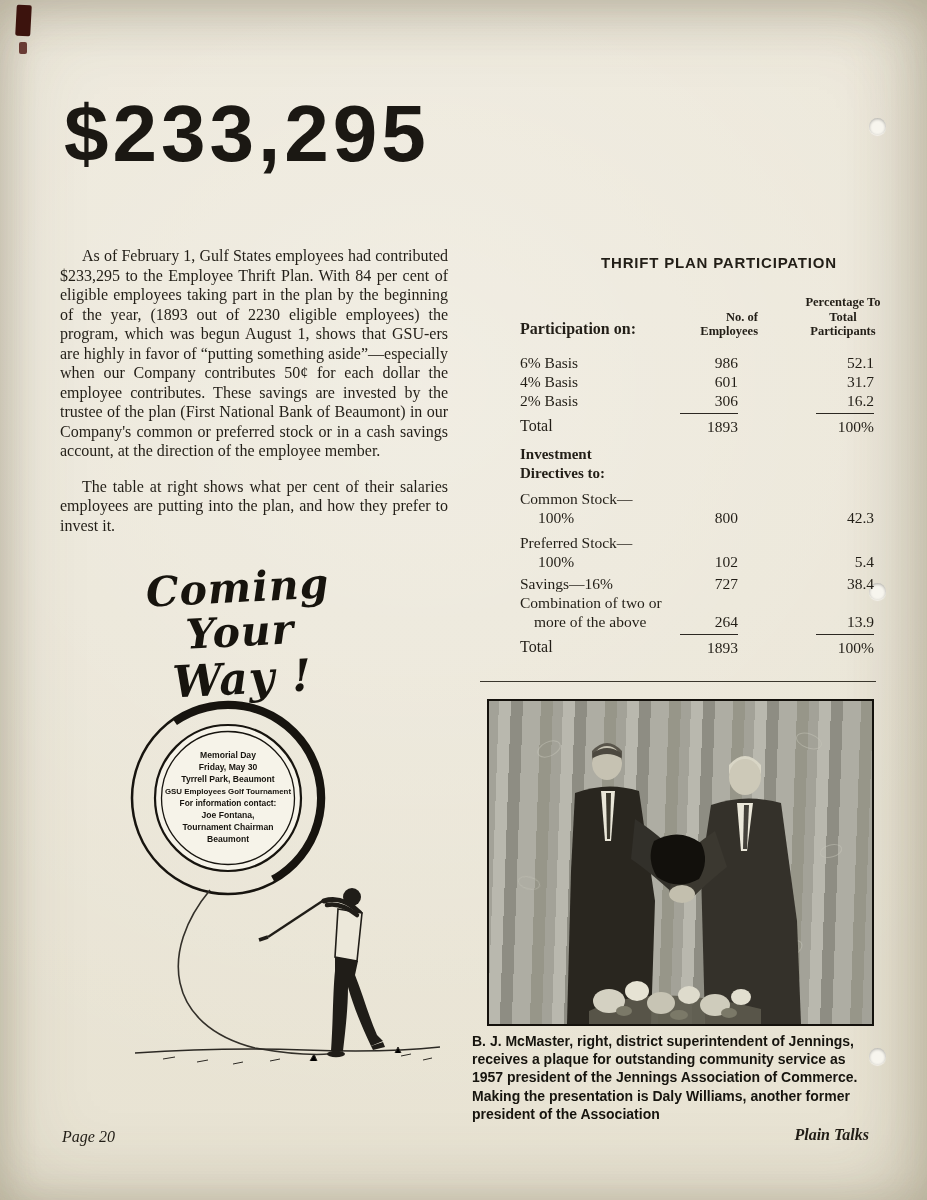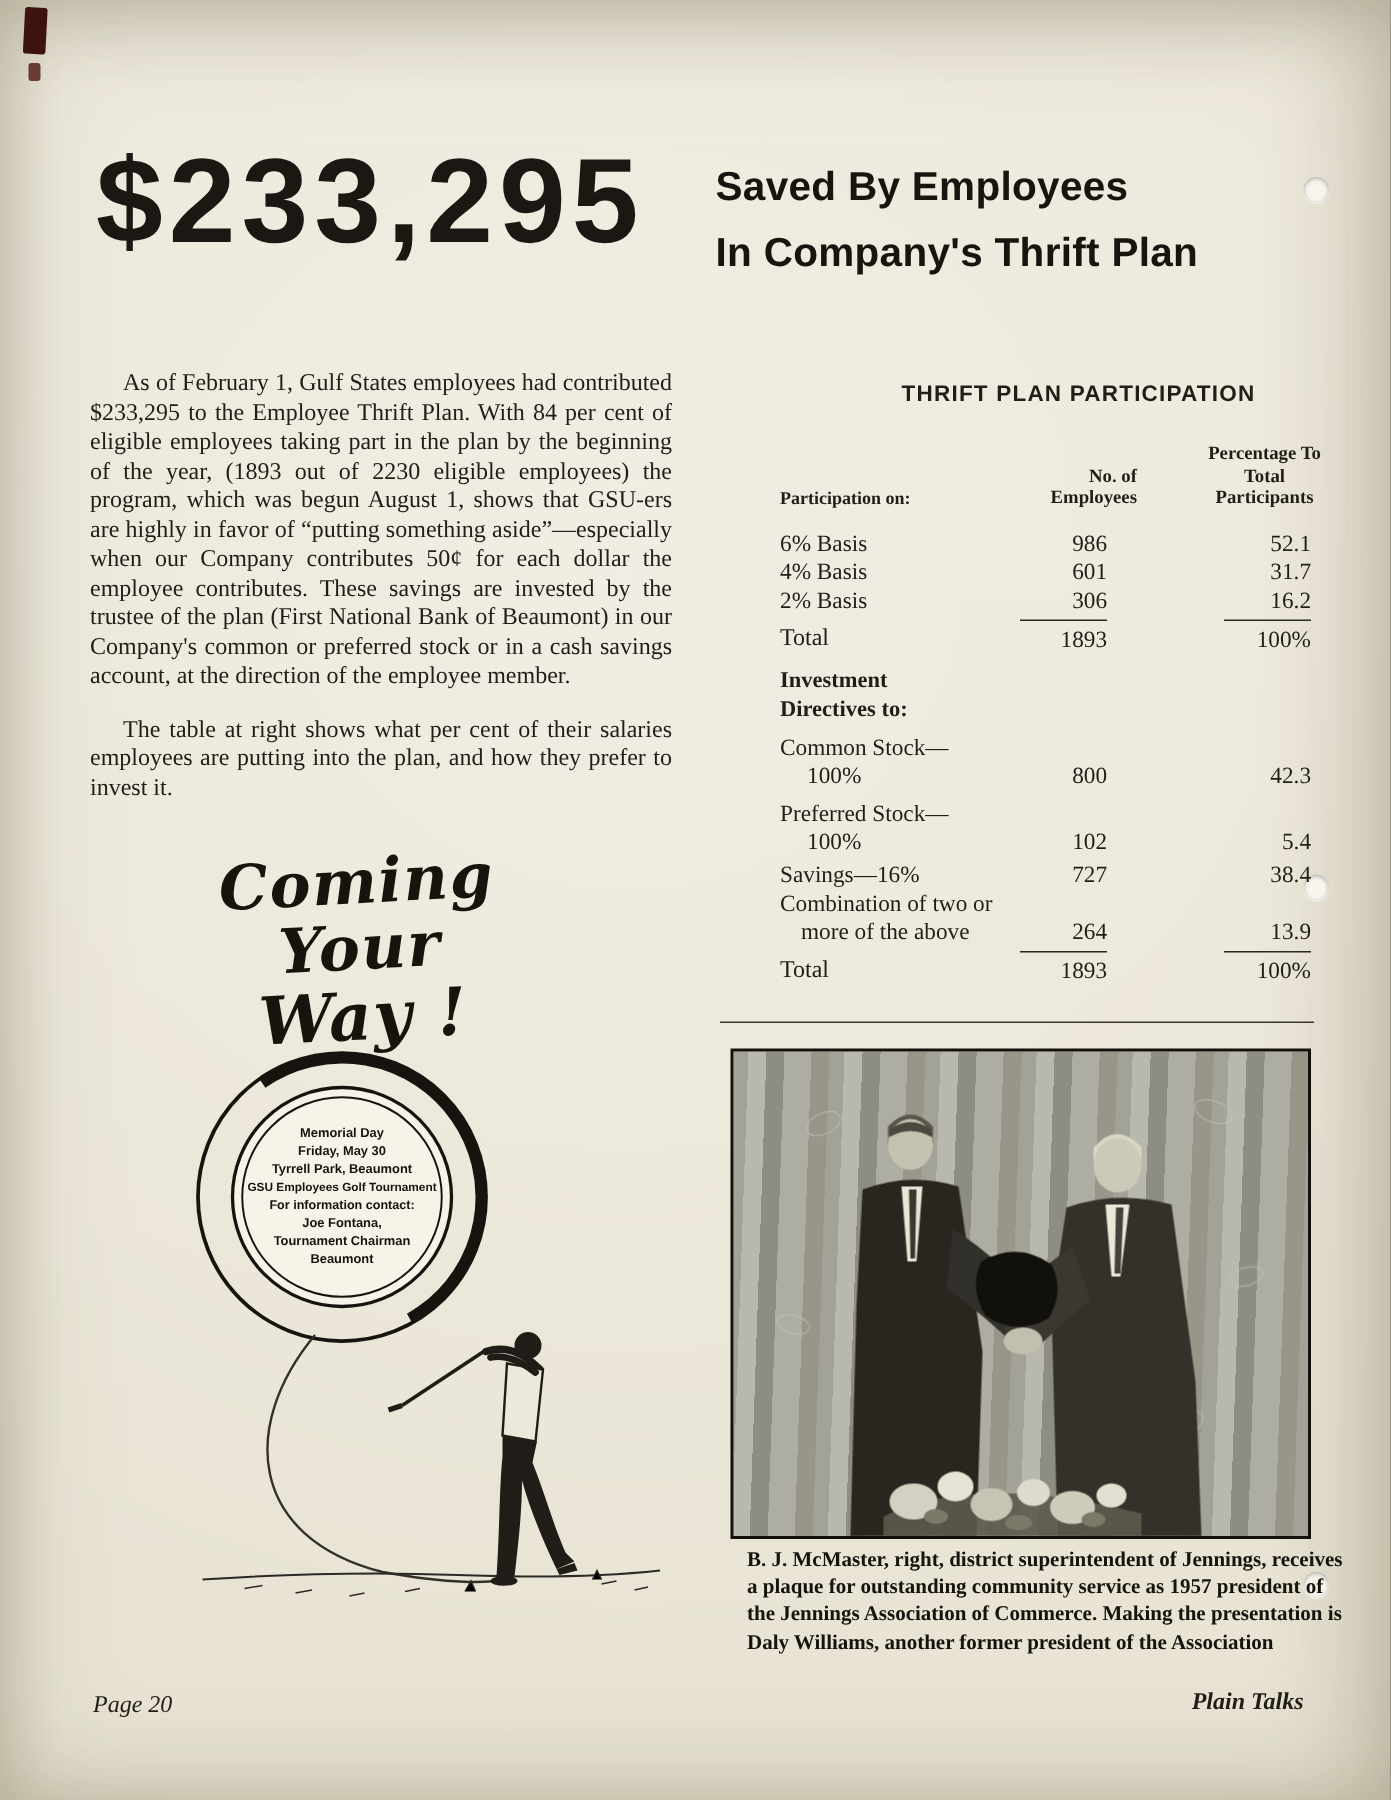--- a/index.html
+++ b/index.html
@@ -31,21 +31,21 @@
   
   .article{position:absolute;left:60px;top:246px;width:388px;font-size:16px;line-height:1.22;
            text-align:justify;color:#221e17;}
   .article p{margin:0 0 16px;text-indent:22px;}
 
   
   .table-wrap{position:absolute;left:480px;top:254px;width:398px;color:#221e17;margin-left:40px;}
   .table-title{text-align:center;font-family:"Liberation Sans",sans-serif;font-weight:700;
                font-size:15px;letter-spacing:.8px;margin-bottom:24px;}
   .thead{position:relative;height:44px;margin-bottom:14px;font-weight:700;font-size:12.5px;line-height:1.18;}
-  .th1{position:absolute;left:0;bottom:0;font-size:12px;}
+  .th1{position:absolute;left:0;bottom:0;font-size:16px;}
   .th2{position:absolute;left:128px;width:110px;bottom:0;text-align:right;white-space:pre-line;}
   .th3{position:absolute;left:248px;width:150px;bottom:0;text-align:center;white-space:pre-line;}
   .trow{display:grid;grid-template-columns:170px 48px 140px;font-size:15.5px;line-height:19px;}
   .trow .c2{text-align:right;}
   .trow .c3{text-align:right;padding-right:4px;}
   .twoline{align-items:end;}
   .twoline .l1,.twoline .l2{display:block;}
   .twoline .l2{margin-left:18px;}
   .r8 .l2{margin-left:14px;}
   .section-label{font-weight:700;white-space:pre-line;font-size:15px;line-height:19px;margin:9px 0 6px;}
@@ -55,21 +55,21 @@
                          border-top:1.4px solid #2c2822;}
   .total-row .c3::before{content:"";display:block;width:58px;margin-left:auto;margin-bottom:3px;
                          border-top:1.4px solid #2c2822;}
   .mt6{margin-top:6px;} .mt3{margin-top:3px;}
 
   
   .mid-rule{position:absolute;left:480px;top:681px;width:396px;border-top:1.6px solid #3a362c;}
   .photo{position:absolute;left:487px;top:699px;width:383px;height:323px;border:2px solid #14110c;
          background:repeating-linear-gradient(92deg,#a3a298 0 10px,#b9b8ae 10px 22px,#8e8d83 22px 34px,#aeada3 34px 52px,#979689 52px 64px);}
   .photo svg{position:absolute;inset:0;width:100%;height:100%;}
-  .caption{position:absolute;left:498px;top:1032px;width:398px;font-family:Liberation Serif, serif;
+  .caption{position:absolute;left:472px;top:1032px;width:398px;font-family:Liberation Sans, sans-serif;
            font-weight:700;font-size:14px;line-height:1.3;color:#16140e;}
 
   
   .coming{position:absolute;left:92px;top:566px;width:296px;text-align:center;
           font-family:"DejaVu Serif",serif;font-style:italic;font-weight:700;
           font-size:41px;line-height:1.08;color:#17140e;transform:rotate(-3deg);letter-spacing:1px;}
   .coming .line2{font-size:44px;}
   .ball-svg{position:absolute;left:128px;top:698px;}
   .ball-svg text{font-family:"Liberation Sans",sans-serif;font-weight:700;fill:#17140f;}
   .golfer-svg{position:absolute;left:105px;top:855px;}
@@ -84,24 +84,20 @@
 <div class="page">
 
   <div class="mark1"></div>
   <div class="mark2"></div>
   <div class="hole hole1"></div>
   <div class="hole hole2"></div>
   <div class="hole hole3"></div>
 
   <div class="headline">$233,295</div>
 
-  <div class="subtitle">
-    <div>Saved By Employees</div>
-    <div>In Company's Thrift Plan</div>
-  </div>
 
   <div class="article">
     <p>As of February 1, Gulf States employees had contributed $233,295 to the Employee Thrift Plan. With 84 per cent of eligible employees taking part in the plan by the beginning of the year, (1893 out of 2230 eligible employees) the program, which was begun August 1, shows that GSU-ers are highly in favor of “putting something aside”—especially when our Company contributes 50¢ for each dollar the employee contributes. These savings are invested by the trustee of the plan (First National Bank of Beaumont) in our Company's common or preferred stock or in a cash savings account, at the direction of the employee member.</p>
     <p>The table at right shows what per cent of their salaries employees are putting into the plan, and how they prefer to invest it.</p>
   </div>
 
   <div class="table-wrap">
     <div class="table-title">THRIFT PLAN PARTICIPATION</div>
     <div class="thead">
       <div class="th1">Participation on:</div>

